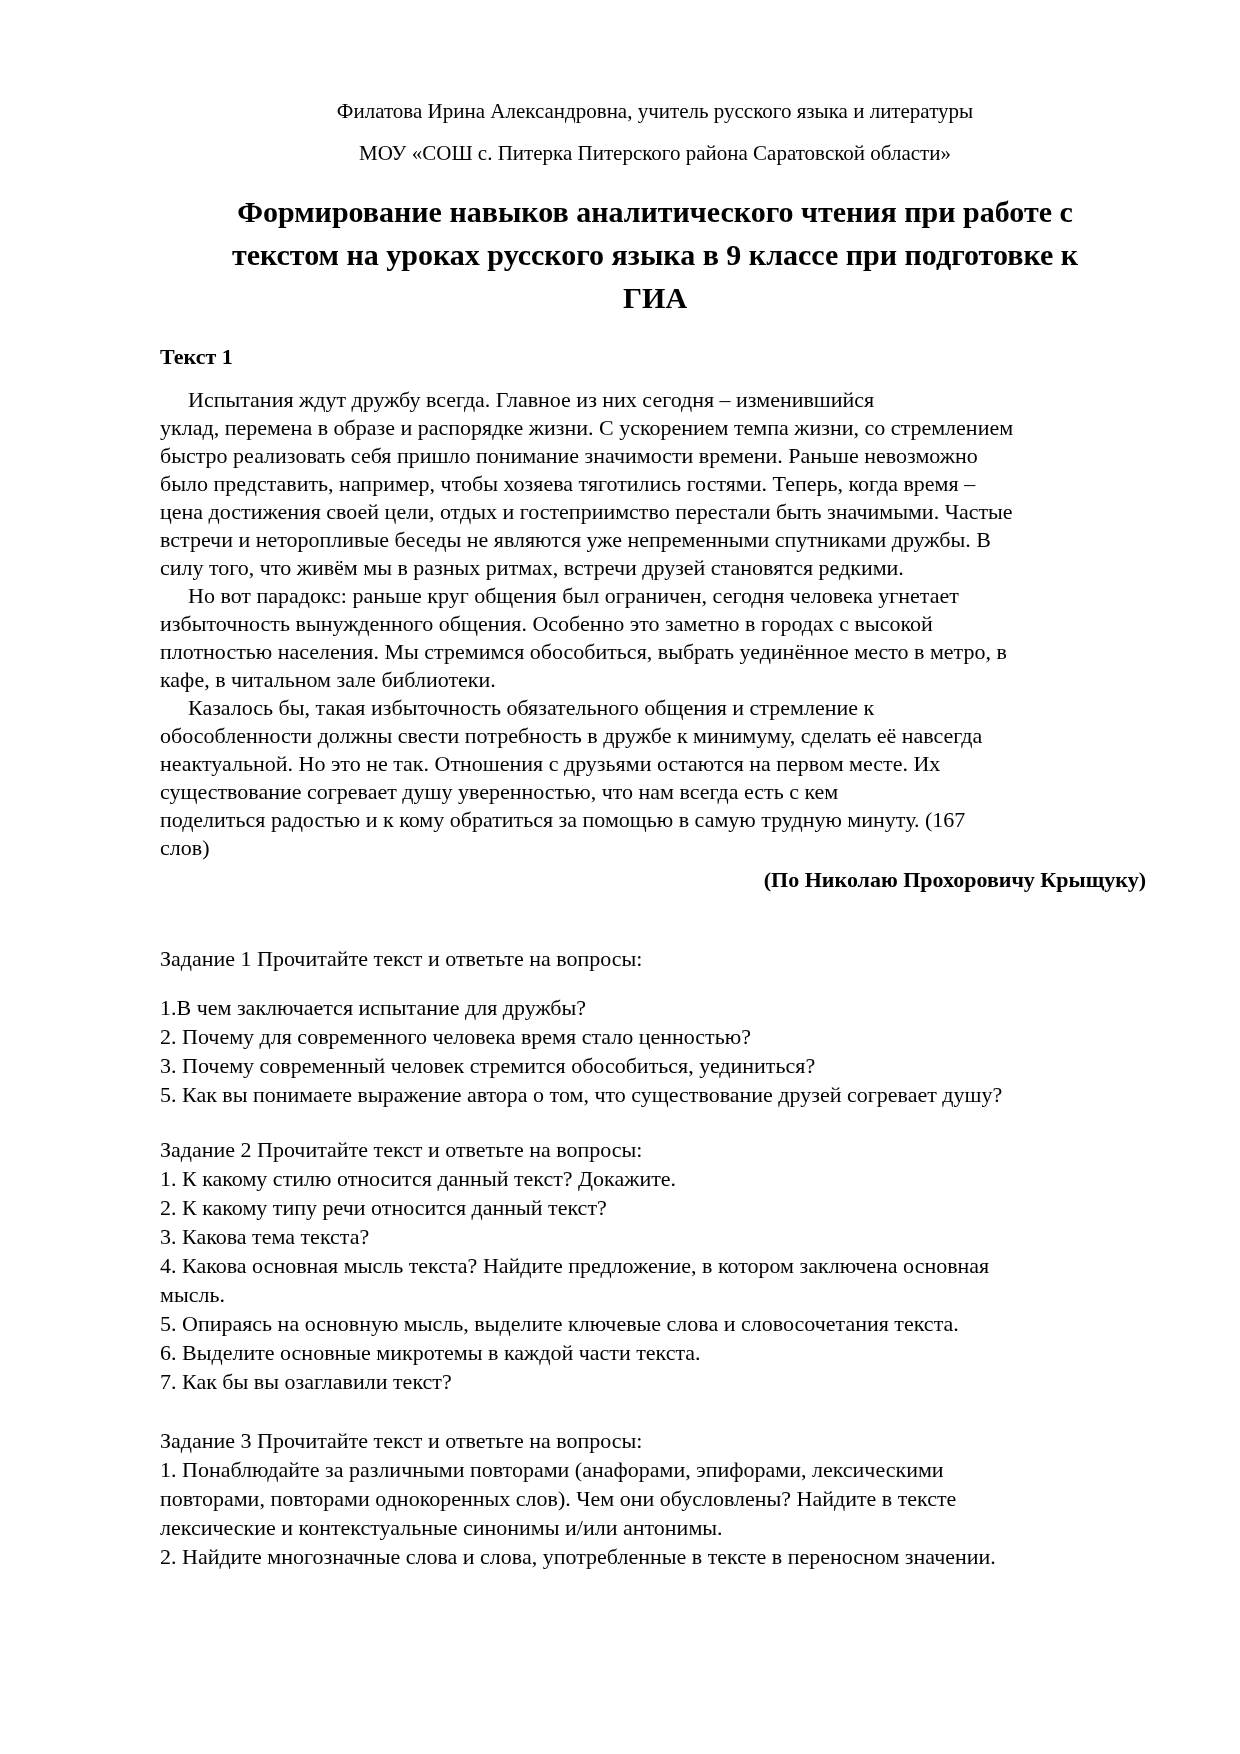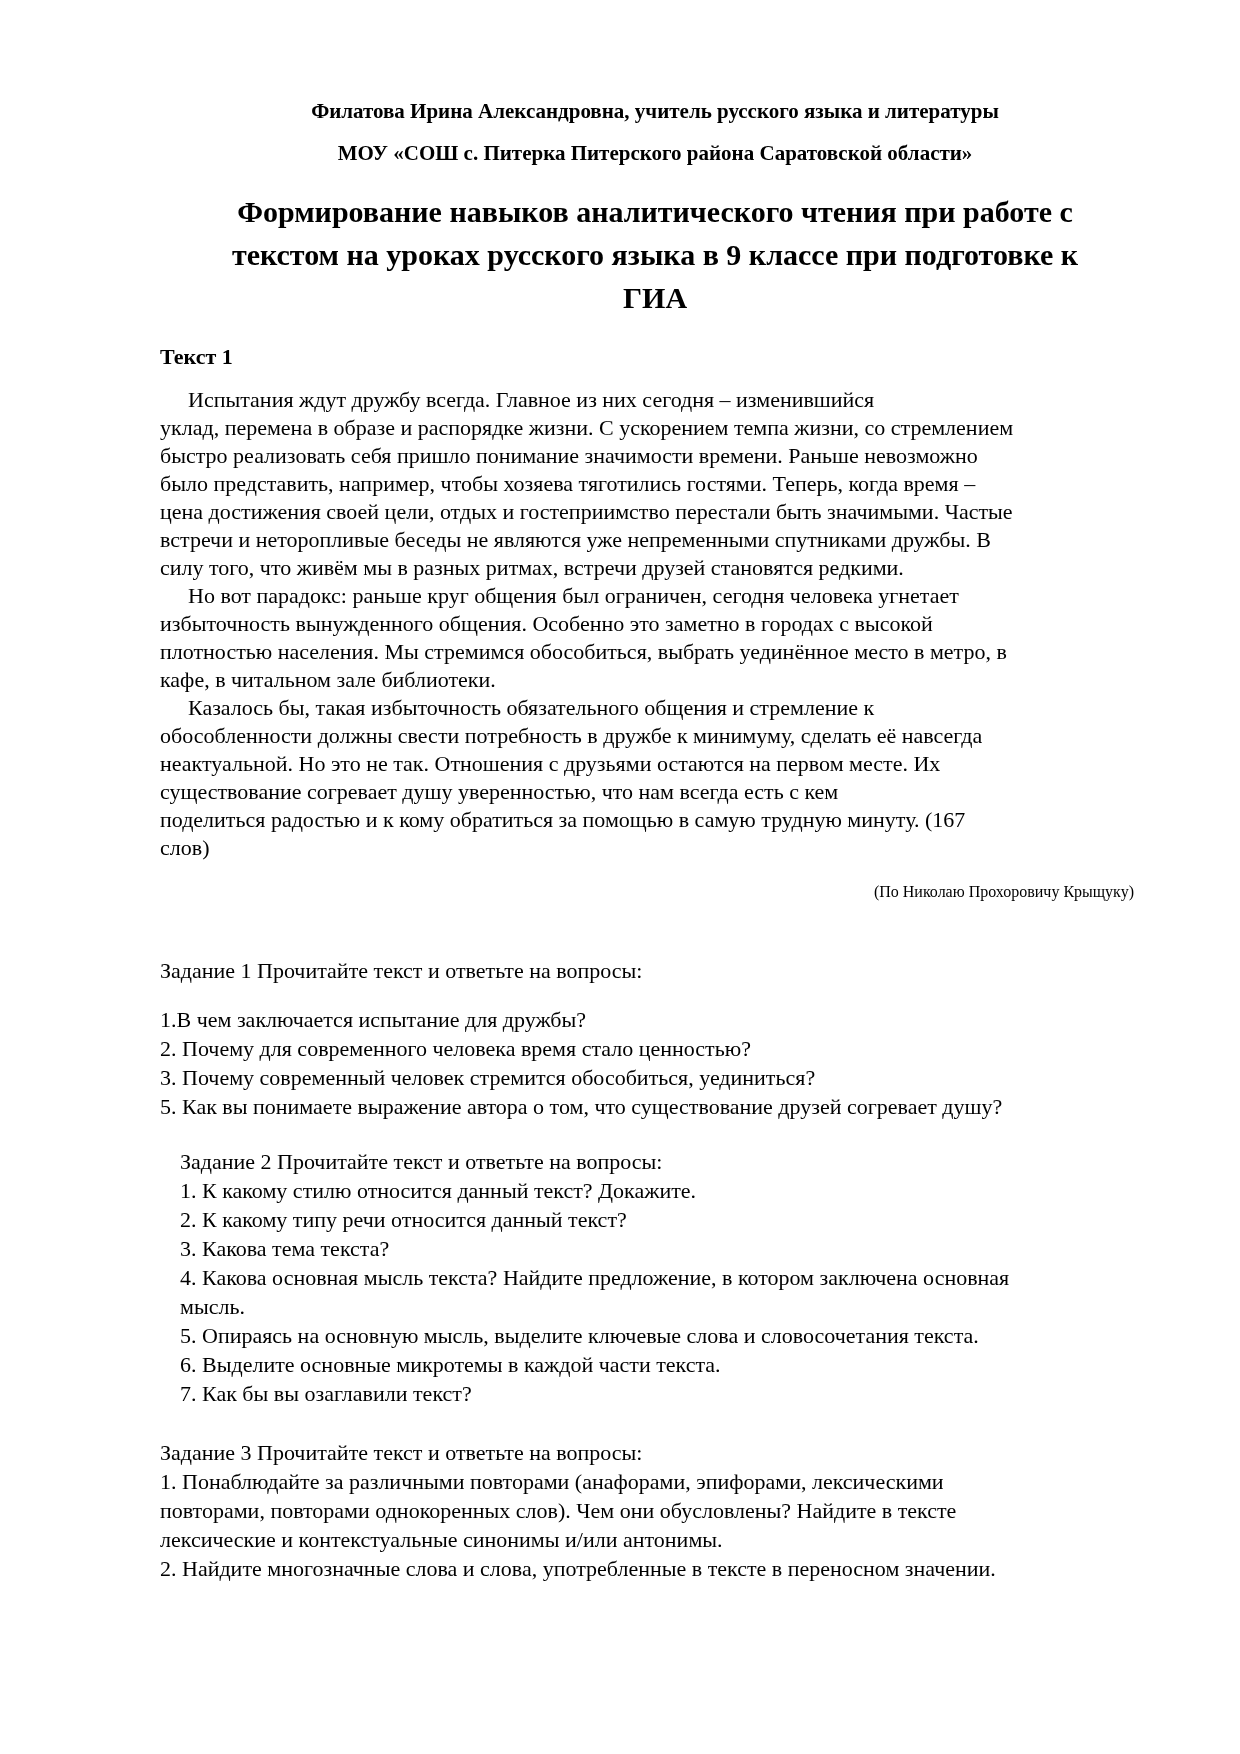--- a/index.html
+++ b/index.html
@@ -14,21 +14,21 @@
     margin: 0 auto;
     background: #ffffff;
     font-family: "Liberation Serif", "DejaVu Serif", serif;
     color: #000000;
     box-sizing: border-box;
     padding: 98px 90px 60px 160px;
     overflow: hidden;
   }
   .doc-header-line {
     font-size: 21px;
-    font-weight: bold;
+    font-weight: normal;
     text-align: center;
     line-height: 26px;
     margin: 0 0 16px 0;
     white-space: pre-line;
   }
   .doc-header-line.second {
     margin-bottom: 24px;
   }
   .doc-title {
     font-size: 30px;
@@ -45,38 +45,39 @@
     margin: 0 0 16px 0;
   }
   .body-par {
     font-size: 22px;
     line-height: 28px;
     margin: 0;
     white-space: pre-line;
     text-indent: 28px;
   }
   .attribution {
-    font-size: 16px;
+    font-size: 22px;
     line-height: 28px;
-    margin: 16px;
+    margin: 4px;
     text-align: right;
+    font-weight: bold;
   }
   .task-heading {
     font-size: 22px;
     line-height: 29px;
     margin: 0;
   }
   .task-heading.gap-after {
     margin-bottom: 20px;
   }
   .task-block {
     margin: 0;
   }
   .task-block.task1 { margin-top: 50px; }
-  .task-block.task2 { margin-top: 26px; margin-left: 20px; }
+  .task-block.task2 { margin-top: 26px; }
   .task-block.task3 { margin-top: 30px; }
   .question-line {
     font-size: 22px;
     line-height: 29px;
     margin: 0;
     white-space: pre-line;
   }
 </style>
 </head>
 <body>

